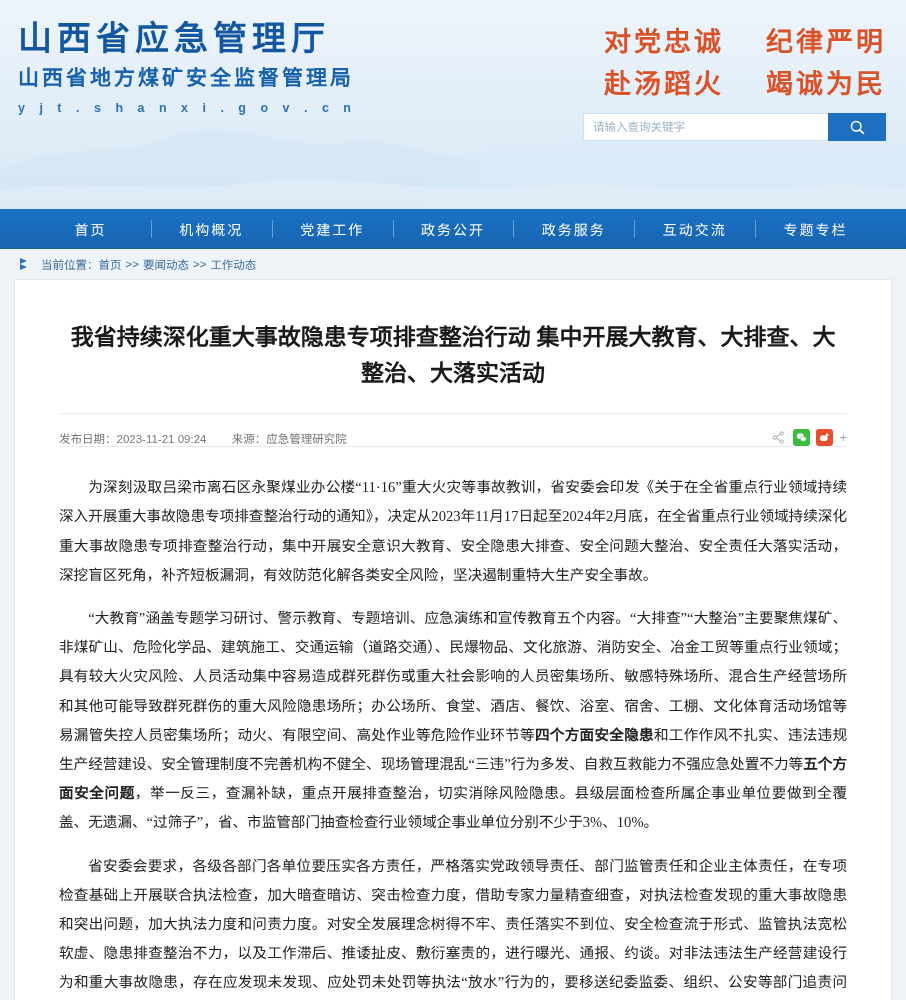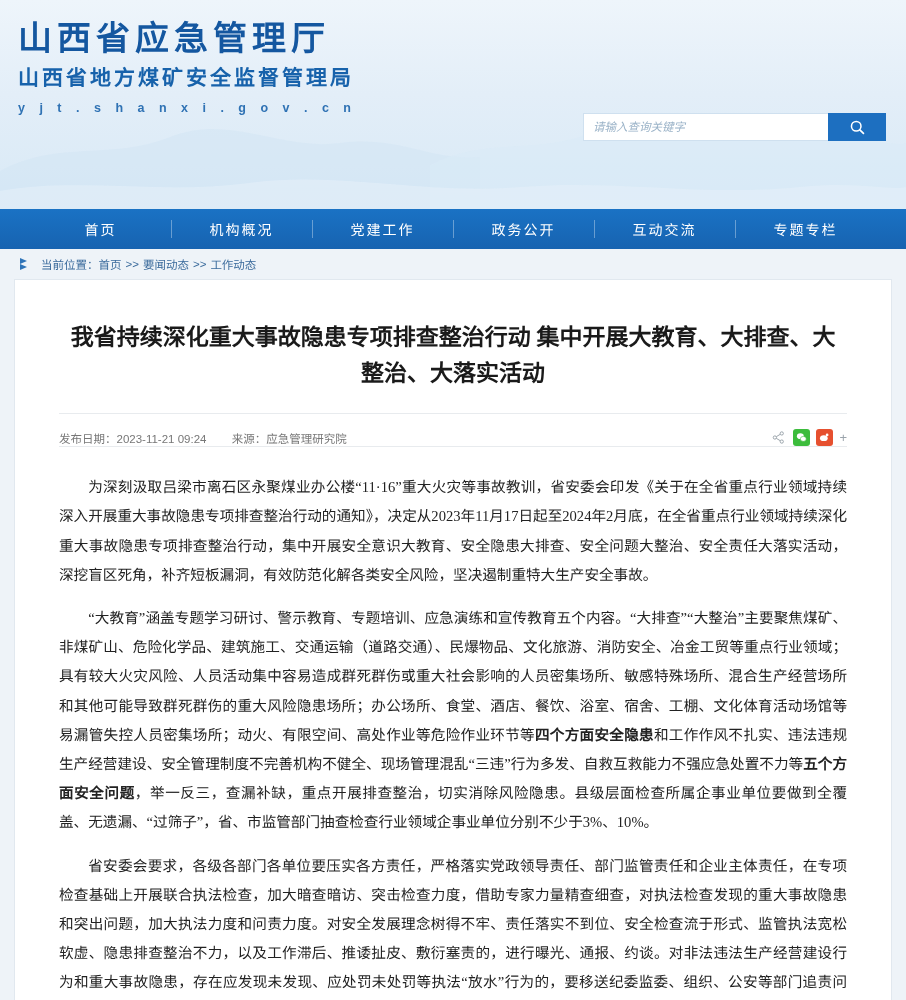--- a/index.html
+++ b/index.html
@@ -79,21 +79,20 @@
     background: #fff;
   }
   .searchbar input {
     flex: 1;
     border: 0; outline: none;
     padding: 0 10px;
     font-size: 11.5px;
     color: #333;
     background: transparent;
     font-family: "Liberation Sans", sans-serif;
-    font-style: italic;
   }
   .searchbar input::placeholder { color: #9bb3c8; }
   .search-btn {
     width: 58px;
     background: #1d6fc0;
     border: 0;
     display: flex; align-items: center; justify-content: center;
     cursor: pointer;
   }
   .search-btn svg { display:block; }
@@ -209,20 +208,30 @@
     <path d="M0,110 L0,92 C80,78 160,96 250,84 C340,72 420,96 520,88 C620,80 700,98 800,88 C860,82 890,92 906,88 L906,110 Z" fill="#e6f1fa" opacity="0.85"></path>
   </svg>
 
   <div class="header-inner">
     <div class="brand">
       <div class="brand-main">山西省应急管理厅</div>
       <div class="brand-sub">山西省地方煤矿安全监督管理局</div>
       <div class="brand-url">y j t . s h a n x i . g o v . c n</div>
     </div>
 
+    <div class="slogan">
+      <div class="slogan-row">
+        <span>对党忠诚</span>
+        <span>纪律严明</span>
+      </div>
+      <div class="slogan-row">
+        <span>赴汤蹈火</span>
+        <span>竭诚为民</span>
+      </div>
+    </div>
 
     <div class="searchbar">
       <input type="text" placeholder="请输入查询关键字" style="">
       <button class="search-btn">
         <svg width="17" height="17" viewBox="0 0 20 20">
           <circle cx="8.5" cy="8.5" r="5.6" fill="none" stroke="#ffffff" stroke-width="1.8"></circle>
           <line x1="12.7" y1="12.7" x2="17" y2="17" stroke="#ffffff" stroke-width="2" stroke-linecap="round"></line>
         </svg>
       </button>
     </div>
@@ -234,20 +243,23 @@
       <span>首页</span>
     </div>
   <div class="nav-item">
       <span>机构概况</span>
     </div>
   <div class="nav-item">
       <span>党建工作</span>
     </div>
   <div class="nav-item">
       <span>政务公开</span>
+    </div>
+  <div class="nav-item">
+      <span>政务服务</span>
     </div>
   <div class="nav-item">
       <span>互动交流</span>
     </div>
   <div class="nav-item">
       <span>专题专栏</span>
     </div>
 </nav>
 
 <div class="crumb-wrap">

